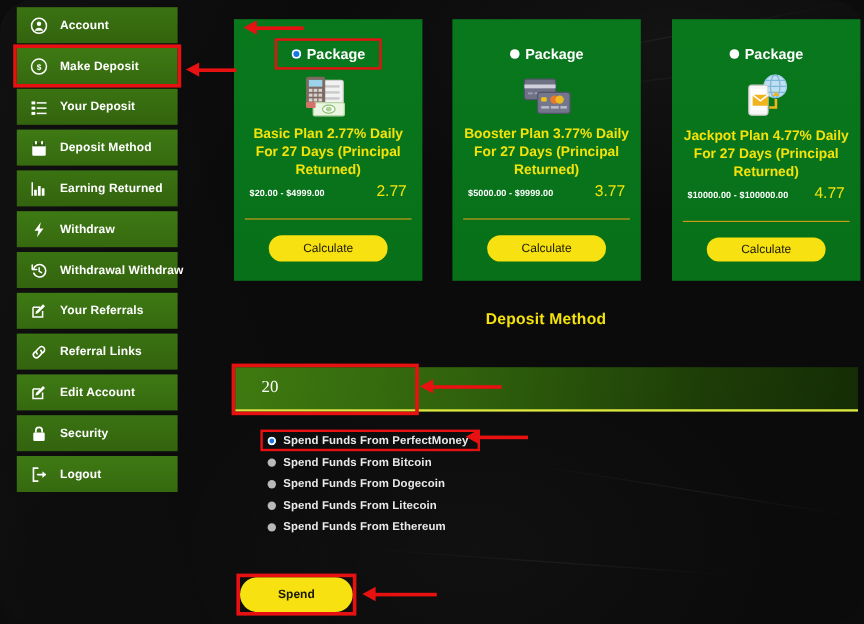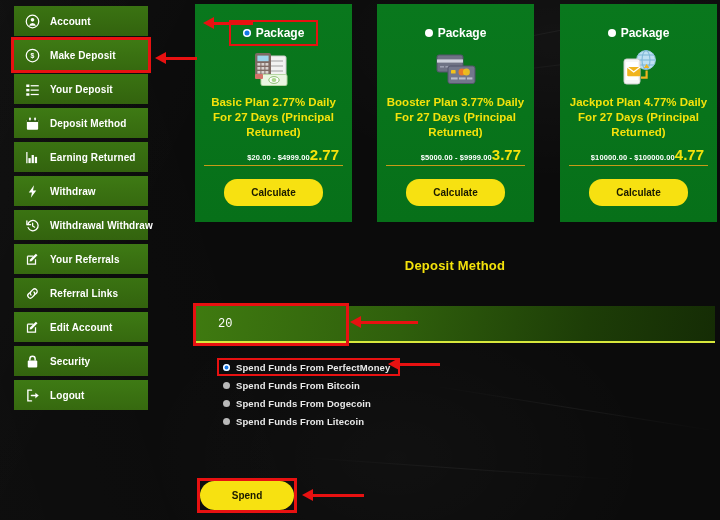--- a/index.html
+++ b/index.html
@@ -12,20 +12,21 @@
   #app {
     position: relative;
     width: 720px; height: 520px;
     background:
       radial-gradient(ellipse 420px 200px at 78% 8%, rgba(255,255,255,0.035), rgba(0,0,0,0) 70%),
       radial-gradient(ellipse 360px 240px at 55% 88%, rgba(255,255,255,0.022), rgba(0,0,0,0) 72%),
       linear-gradient(116deg, rgba(255,255,255,0.018) 0%, rgba(0,0,0,0) 28%),
       linear-gradient(72deg, rgba(255,255,255,0.013) 0%, rgba(0,0,0,0) 40%),
       #0b0b0b;
     overflow: hidden;
+    border-radius: 27px;
   }
   
   .streak {
     position: absolute; pointer-events: none;
     background: linear-gradient(90deg, rgba(255,255,255,0) 0%, rgba(255,255,255,0.055) 50%, rgba(255,255,255,0) 100%);
     height: 1px;
   }
 
   
   #sidebar {
@@ -57,21 +58,21 @@
   .nav-item.highlight::after {
     content: "";
     position: absolute; left: -3px; top: -3px; right: -3px; bottom: -3px;
     border: 3px solid #e81111;
     pointer-events: none;
   }
 
   
   .card {
     position: absolute;
-    top: 4px;
+    top: 16px;
     width: 157px; height: 218px;
     background: #0a7a1e;
     background: linear-gradient(180deg, #09781d 0%, #077019 100%);
     padding: 8px 9px 0 9px;
     display: flex; flex-direction: column; align-items: center;
   }
   #card0 { left: 195px; }
   #card1 { left: 377px; }
   #card2 { left: 560px; }
 
@@ -110,35 +111,35 @@
     margin-top: 5px;
     color: #f4e20b;
     font-size: 11.5px;
     font-weight: bold;
     line-height: 1.32;
     text-align: center;
     min-height: 46px;
   }
   .price-row {
     width: 100%;
-    display: flex; align-items: baseline; justify-content: flex-end;
+    display: flex; align-items: baseline; justify-content: space-between;
     margin-top: auto;
-    padding: 0 4px 2px 4px;
+    padding: 0 4px 16px 4px;
     border-bottom: 1px solid #c79a18;
   }
   .price-range { color: #ffffff; font-size: 7.5px; font-weight: bold; letter-spacing: .1px; }
-  .price-rate  { color: #f4e20b; font-size: 15px; font-weight: bold; }
+  .price-rate  { color: #f4e20b; font-size: 13px; font-weight: normal; }
   .calc-btn {
     margin: 13px 0 16px 0;
     width: 99px; height: 27px;
     border: none; border-radius: 13px;
     background: #f7e111;
     color: #1a1a00;
     font-family: "Liberation Sans", sans-serif;
-    font-size: 10px; font-weight: bold;
+    font-size: 10px; font-weight: normal;
     cursor: pointer;
   }
 
   
   #deposit-heading {
     position: absolute; left: 195px; top: 258px; width: 520px;
     text-align: center;
     color: #f4e20b;
     font-size: 13px; font-weight: bold;
     letter-spacing: .2px;
@@ -146,22 +147,22 @@
   #amount-wrap {
     position: absolute; left: 196px; top: 306px;
     width: 519px; height: 37px;
   }
   #amount-input {
     width: 100%; height: 100%;
     background: linear-gradient(100deg, #3f7a10 0%, #2f5f0c 40%, #1d3d07 75%, #152c05 100%);
     border: none;
     border-bottom: 2px solid #d8e83c;
     color: #ffffff;
-    font-family: Liberation Mono, monospace;
-    font-size: 12px;
+    font-family: Liberation Serif, serif;
+    font-size: 14px;
     padding: 0 0 0 22px;
     outline: none;
   }
   #amount-box-hl {
     position: absolute; left: -3px; top: -3px;
     width: 156px; height: 43px;
     border: 3px solid #e81111;
     pointer-events: none;
   }
 
@@ -473,20 +474,24 @@
         <span class="mlabel">Spend Funds From Bitcoin</span>
       </div>
       <div class="method">
         <span class="mradio"></span>
         <span class="mlabel">Spend Funds From Dogecoin</span>
       </div>
       <div class="method">
         <span class="mradio"></span>
         <span class="mlabel">Spend Funds From Litecoin</span>
       </div>
+      <div class="method">
+        <span class="mradio"></span>
+        <span class="mlabel">Spend Funds From Ethereum</span>
+      </div>
     </div>
 
   <div id="spend-wrap">
     <button id="spend-btn">Spend</button>
     <div id="spend-box-hl"></div>
   </div>
 
   <div class="arrow" style="left:155px; top:52px; width:42px; height:13px;">
     <div class="head" style="left:0;"></div>
       <div class="shaft" style="left:10px; width:32px;"></div>

